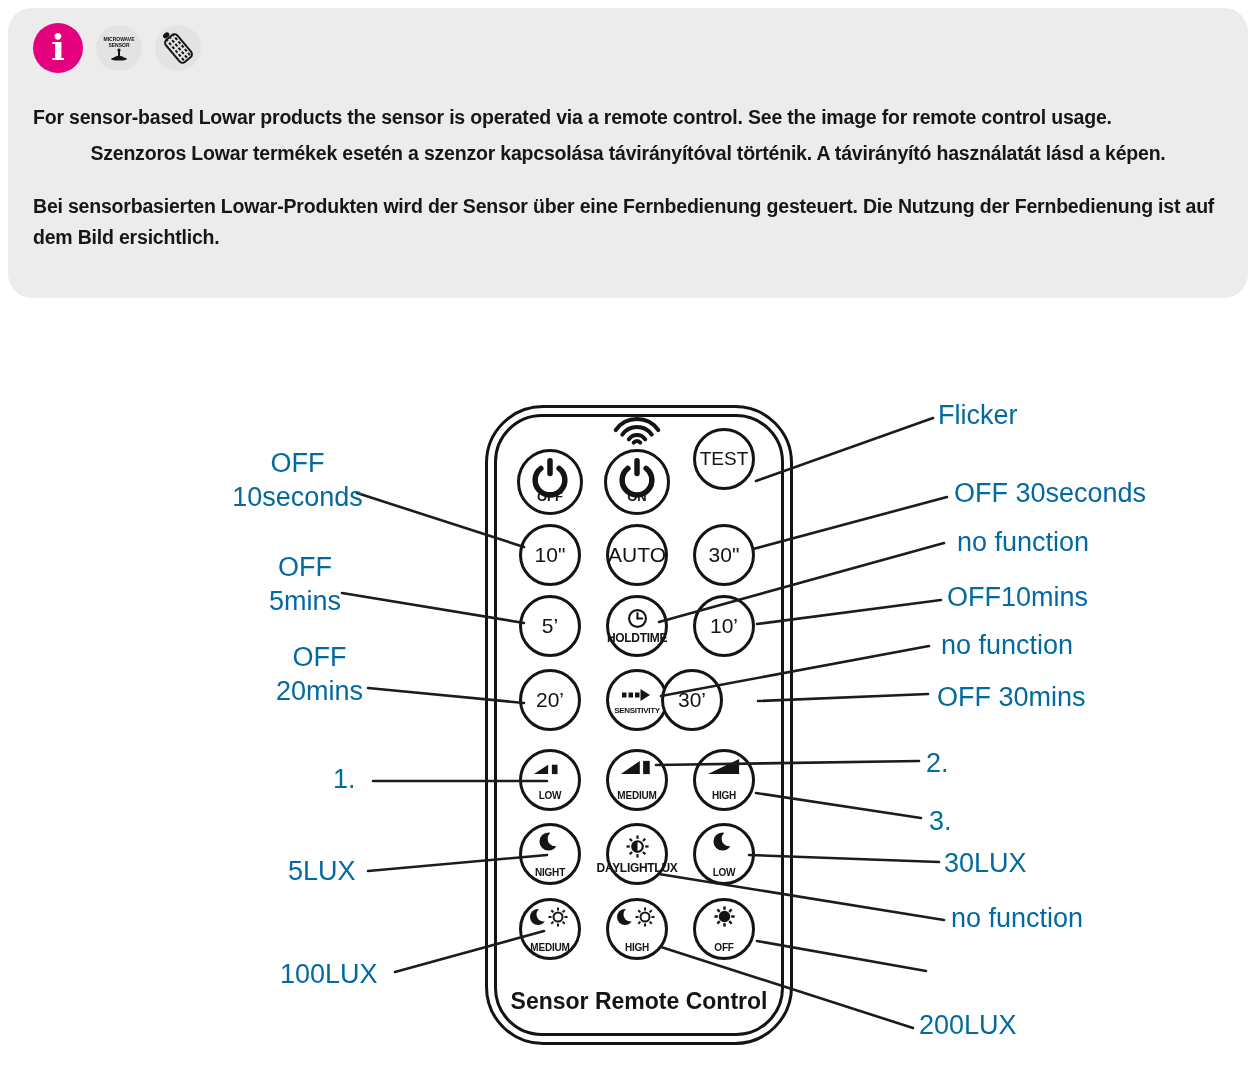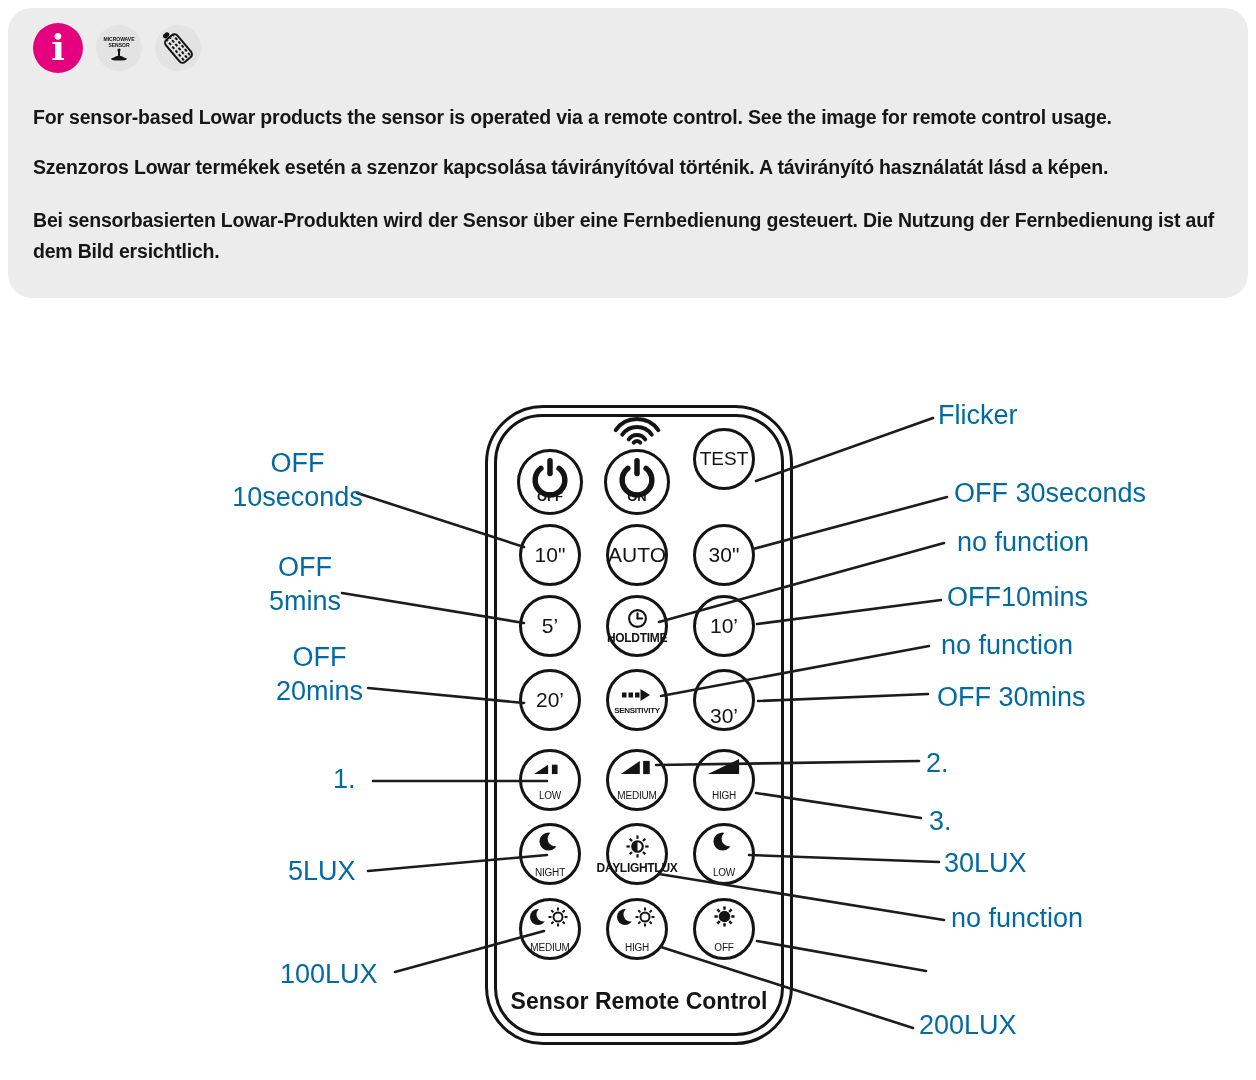--- a/index.html
+++ b/index.html
@@ -18,39 +18,39 @@
                display:flex;flex-direction:column;align-items:center;justify-content:center;overflow:hidden;}
   .mw-text{font-size:5px;font-weight:bold;color:#111;text-align:center;line-height:1.2;letter-spacing:0;}
   .mini-remote{width:13px;height:27px;border:2px solid #141414;border-radius:5px;transform:rotate(-40deg);
                position:relative;background:radial-gradient(#141414 1px, transparent 1.2px);
                background-size:4px 5px;background-position:1px 2px;}
   .mini-remote::before{content:"";position:absolute;top:-7px;left:2px;width:7px;height:5px;border-radius:50%;
                background:#141414;}
   .info-box p{margin:0;font-weight:bold;font-size:19.5px;letter-spacing:-0.2px;color:#161616;
               line-height:1.55;max-width:1190px;}
   .info-box p.p1{margin-top:28px;}
-  .info-box p.p2{margin-top:20px;}
+  .info-box p.p2{margin-top:6px;text-align:center;}
   .info-box p.p3{margin-top:23px;}
 
   
   .remote-outer{position:absolute;left:485px;top:405px;width:308px;height:640px;
                 border:3px solid #141414;border-radius:58px;box-sizing:border-box;background:#fff;}
   .remote-inner{position:absolute;left:494px;top:414px;width:290px;height:622px;
                 border:3px solid #141414;border-radius:48px;box-sizing:border-box;}
   .remote-title{position:absolute;left:494px;top:988px;width:290px;text-align:center;
                 font-weight:bold;font-size:23px;color:#141414;}
   .signal{position:absolute;left:605px;top:411px;}
 
   
   .btn{position:absolute;width:62px;height:62px;border:3px solid #141414;border-radius:50%;
        background:#fff;box-sizing:border-box;display:flex;flex-direction:column;
        align-items:center;justify-content:center;gap:2px;z-index:2;}
   .btn .txt{font-size:21px;color:#141414;}
   .btn .tiny{font-size:12px;font-weight:bold;color:#141414;letter-spacing:-0.3px;white-space:nowrap;}
-  .btn .small{font-size:10px;font-weight:normal;color:#141414;letter-spacing:-0.2px;margin-top:12px;}
+  .btn .small{font-size:10px;font-weight:bold;color:#141414;letter-spacing:-0.2px;margin-top:12px;}
   .btn.power{width:66px;height:66px;}
   .btn.power .pwr-label{position:absolute;bottom:8px;left:0;right:0;text-align:center;
        font-size:13px;font-weight:bold;color:#141414;}
   .btn.power svg{position:absolute;top:5px;left:50%;transform:translateX(-50%);}
 
   
   .lines{position:absolute;left:0;top:0;z-index:5;pointer-events:none;}
   .lbl{position:absolute;font-size:27px;color:#0369a1;line-height:1.25;z-index:6;white-space:nowrap;}
   .lbl.center{text-align:center;white-space:normal;}
   .lbl span{display:block;}
@@ -146,21 +146,21 @@
   </div>
   <div class="btn" style="left:606px;top:669px;text-align:center;">
     <svg width="30" height="18" viewBox="0 0 30 18">
       <rect x="0" y="6.5" width="4.5" height="5" fill="#141414"></rect>
       <rect x="6.5" y="6.5" width="4.5" height="5" fill="#141414"></rect>
       <rect x="13" y="6.5" width="4.5" height="5" fill="#141414"></rect>
       <polygon points="18.5,3 18.5,15 28,9" fill="#141414"></polygon>
     </svg>
     <span class="tiny" style="font-size:8px;">SENSITIVITY</span>
   </div>
-  <div class="btn" style="left:693px;top:669px;justify-content:flex-end;">
+  <div class="btn" style="left:661px;top:669px;">
     <span class="txt">30’</span>
   </div>
 
   <div class="btn" style="left:519px;top:749px;">
     <svg width="32" height="17" viewBox="0 0 34 18">
       <polygon points="0,16 15,16 15,6" fill="#141414"></polygon>
       <rect x="19" y="6" width="6" height="10" fill="#141414"></rect>
     </svg>
     <span class="small">LOW</span>
   </div>

